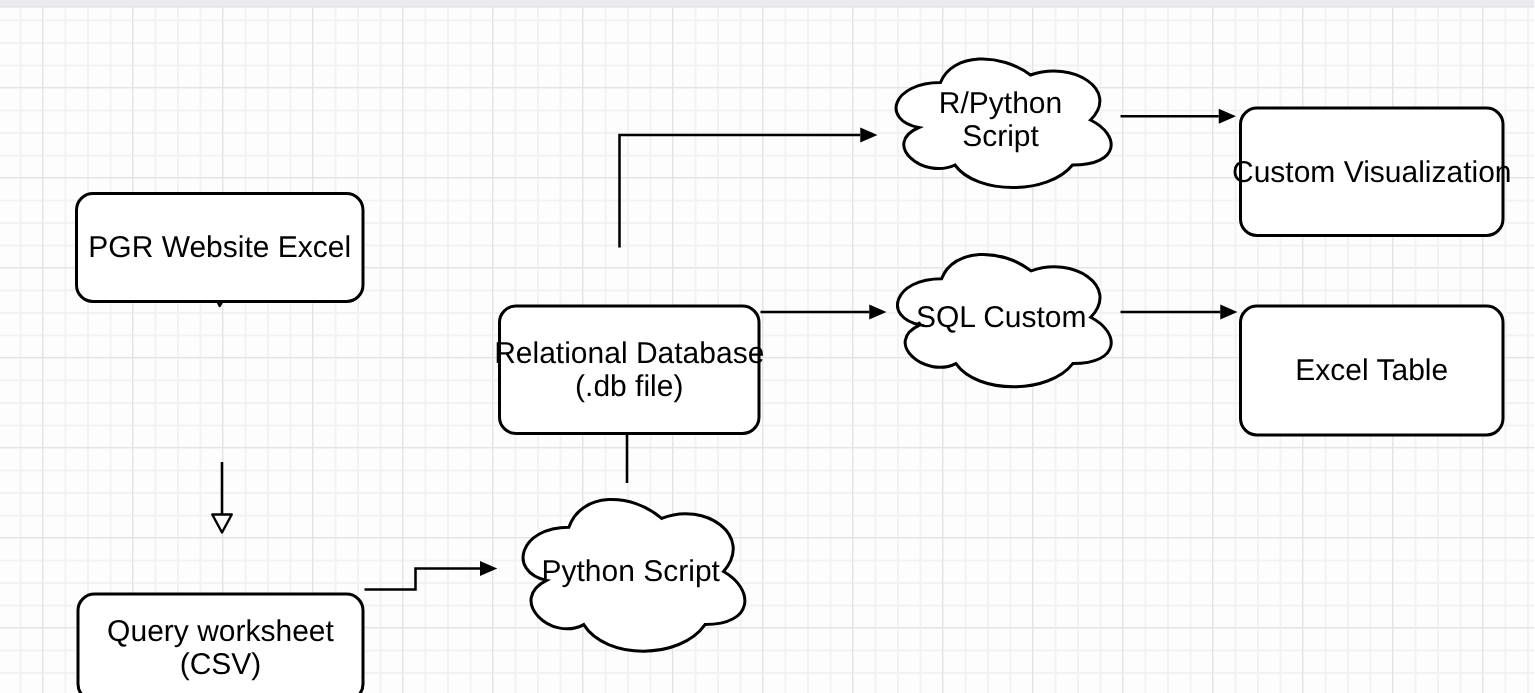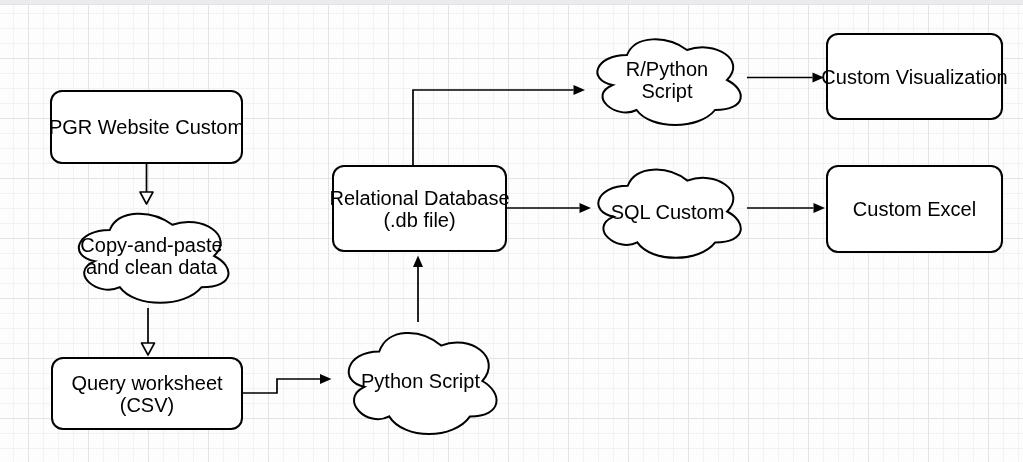--- a/index.html
+++ b/index.html
@@ -30,20 +30,21 @@
     display:flex;align-items:center;justify-content:center;
     text-align:center;
     font-size:20px;line-height:22px;color:#000;
     white-space:pre;
   }
   .rect{
     box-sizing:border-box;
     background:#fff;
     border:2px solid #000;
     border-radius:12px;
+    margin-top:38px;
   }
   .cloud{background:transparent;}
   .cloud svg{position:absolute;left:0;top:0;width:100%;height:100%;}
   .cloud .lbl{position:relative;}
 </style>
 </head>
 <body>
 
 <div class="canvas">
   <div class="top-strip"></div>
@@ -77,30 +78,23 @@
       <line x1="747" y1="77.5" x2="812.5" y2="77.5"></line>
       <polygon class="solid-head" points="812.5,72.5 812.5,82.5 824,77.5"></polygon>
     </g>
     <g>
       <line x1="747" y1="208" x2="813.5" y2="208"></line>
       <polygon class="solid-head" points="813.5,203 813.5,213 825,208"></polygon>
     </g>
   </svg>
 
   <div class="node rect" style="left:50px;top:90px;width:193px;height:74px">
-    <span class="lbl">PGR Website Custom</span>
+    <span class="lbl">PGR Website Excel</span>
   </div>
 
-  <div class="node cloud" style="left:68px;top:204px;width:167px;height:104px">
-    <svg viewBox="0 0 100 100" preserveAspectRatio="none">
-      <path d="M25 25 C5 25 0 50 16 55 C0 66 18 90 31 80 C40 100 70 100 80 80 C100 80 100 60 87.5 50 C100 30 80 10 62.5 20 C50 5 30 5 25 25 Z" fill="#ffffff" stroke="#000000" stroke-width="2" vector-effect="non-scaling-stroke"></path>
-    </svg>
-    <span class="lbl">Copy-and-paste
-and clean data</span>
-  </div>
 
   <div class="node rect" style="left:51px;top:357px;width:192px;height:73px">
     <span class="lbl">Query worksheet
 (CSV)</span>
   </div>
 
   <div class="node cloud" style="left:338px;top:322px;width:165px;height:118px">
     <svg viewBox="0 0 100 100" preserveAspectRatio="none">
       <path d="M25 25 C5 25 0 50 16 55 C0 66 18 90 31 80 C40 100 70 100 80 80 C100 80 100 60 87.5 50 C100 30 80 10 62.5 20 C50 5 30 5 25 25 Z" fill="#ffffff" stroke="#000000" stroke-width="2" vector-effect="non-scaling-stroke"></path>
     </svg>
@@ -125,15 +119,15 @@
       <path d="M25 25 C5 25 0 50 16 55 C0 66 18 90 31 80 C40 100 70 100 80 80 C100 80 100 60 87.5 50 C100 30 80 10 62.5 20 C50 5 30 5 25 25 Z" fill="#ffffff" stroke="#000000" stroke-width="2" vector-effect="non-scaling-stroke"></path>
     </svg>
     <span class="lbl">SQL Custom</span>
   </div>
 
   <div class="node rect" style="left:826px;top:33px;width:177px;height:87px">
     <span class="lbl">Custom Visualization</span>
   </div>
 
   <div class="node rect" style="left:826px;top:165px;width:177px;height:88px">
-    <span class="lbl">Custom Excel</span>
+    <span class="lbl">Excel Table</span>
   </div>
 </div>
 
 </body></html>

